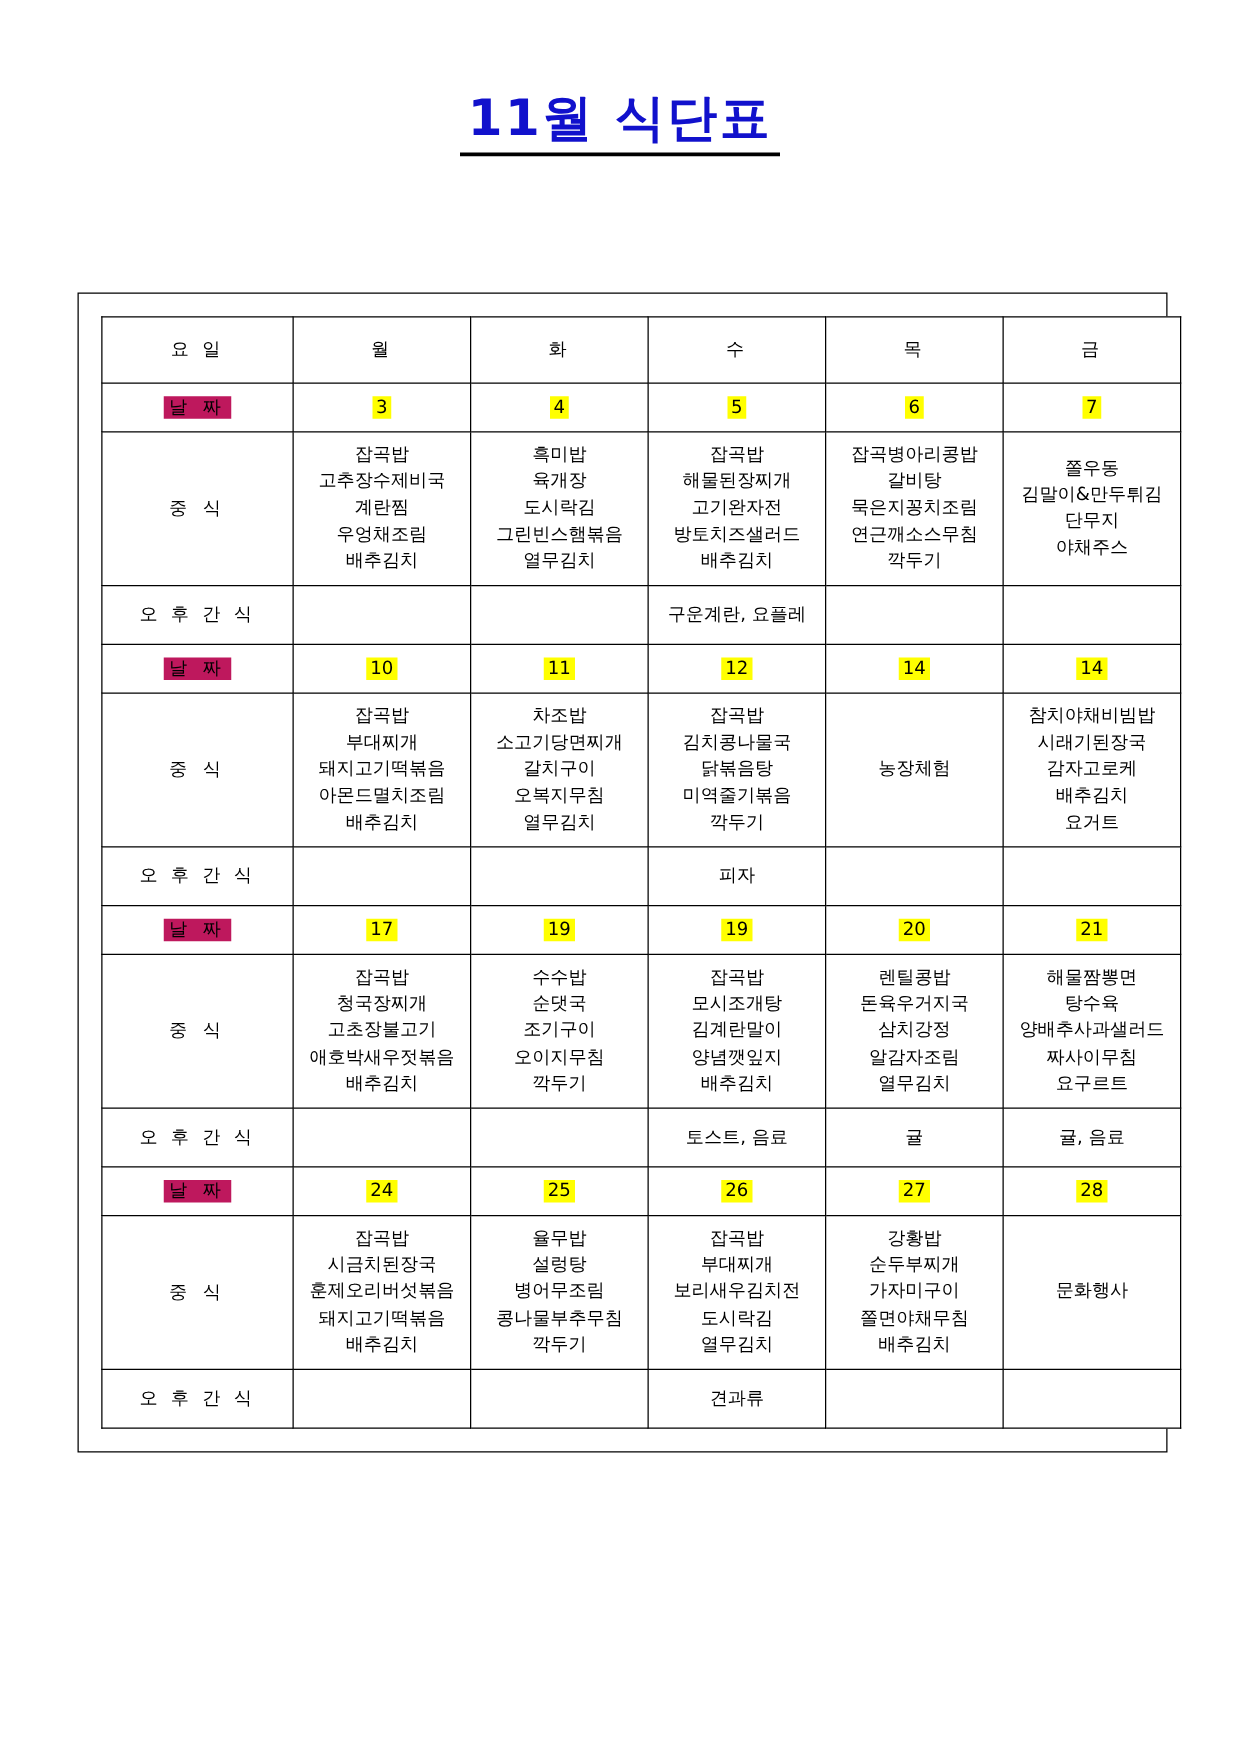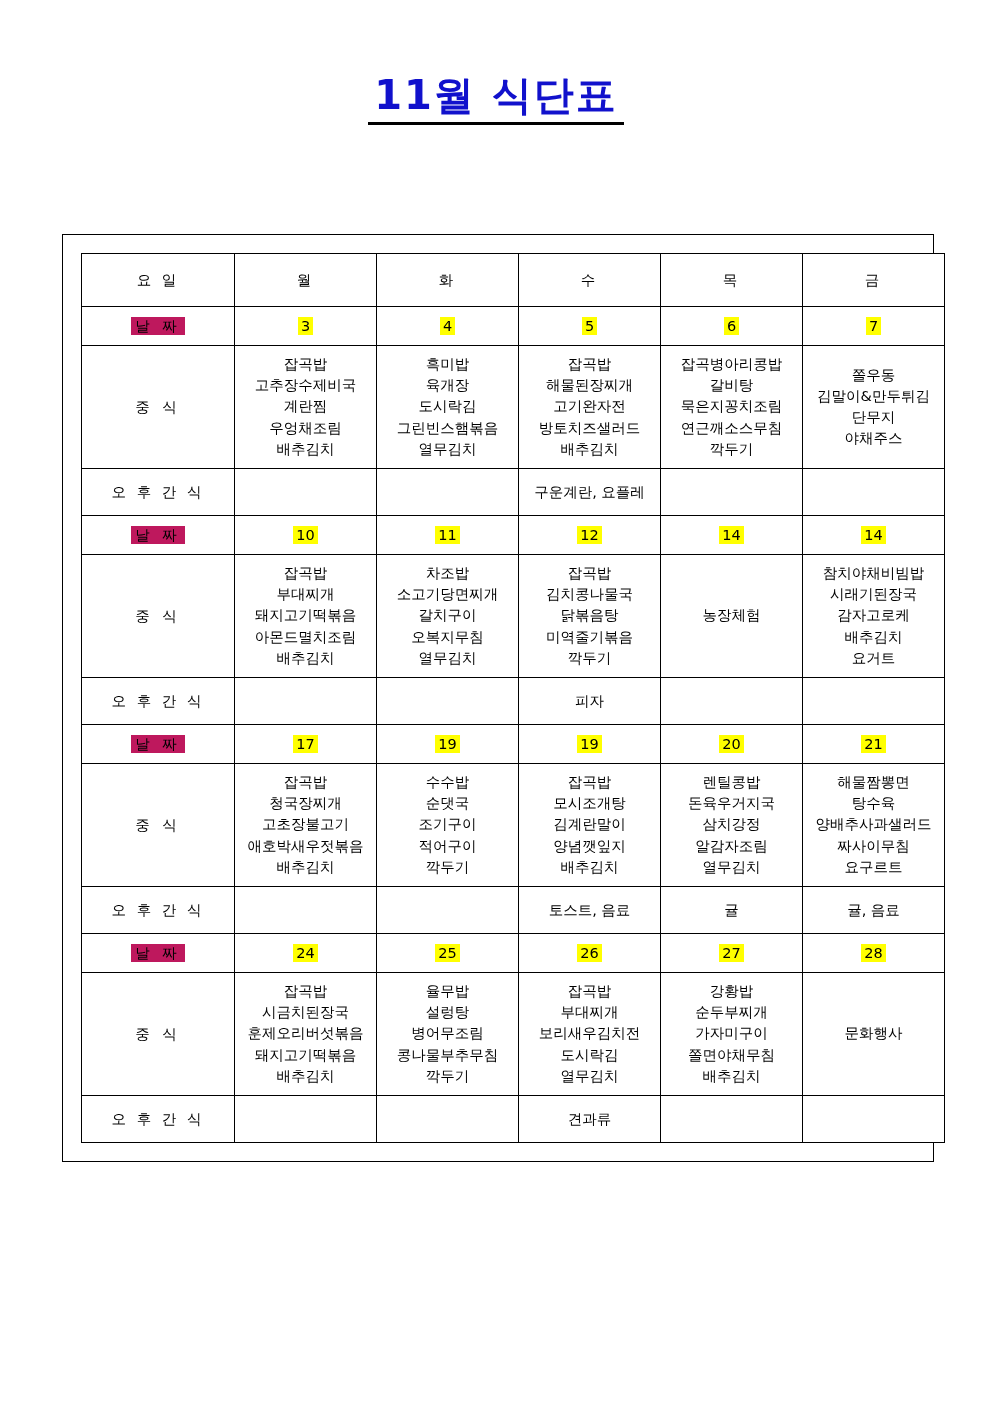--- a/index.html
+++ b/index.html
@@ -294,21 +294,21 @@
                 <span>고초장불고기</span>
                 <span>애호박새우젓볶음</span>
                 <span>배추김치</span>
               </span>
             </td>
           <td>
               <span class="menu-lines">
                 <span>수수밥</span>
                 <span>순댓국</span>
                 <span>조기구이</span>
-                <span>적어구이</span>
+                <span>오이지무침</span>
                 <span>깍두기</span>
               </span>
             </td>
           <td>
               <span class="menu-lines">
                 <span>잡곡밥</span>
                 <span>모시조개탕</span>
                 <span>김계란말이</span>
                 <span>양념깻잎지</span>
                 <span>배추김치</span>

